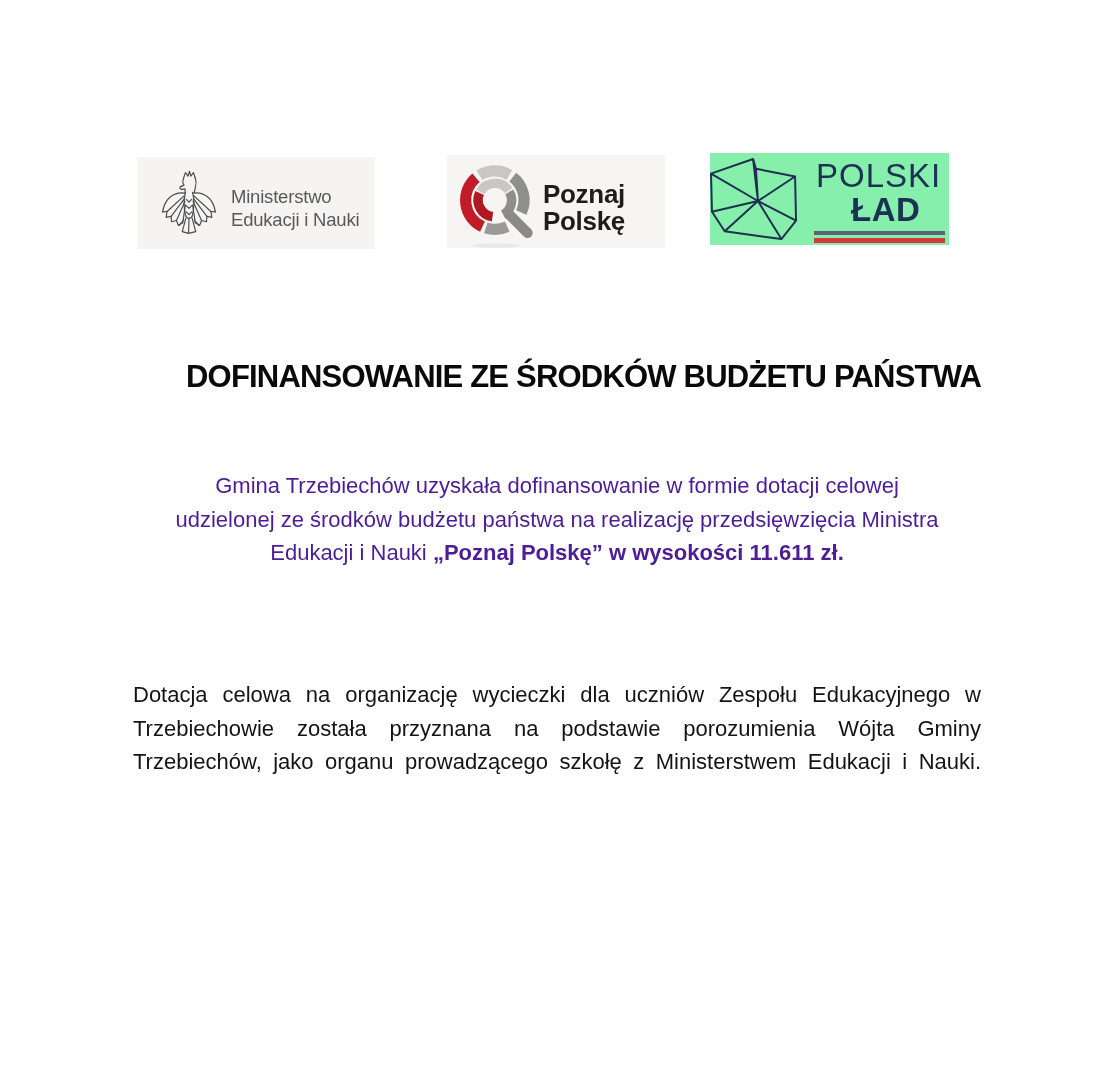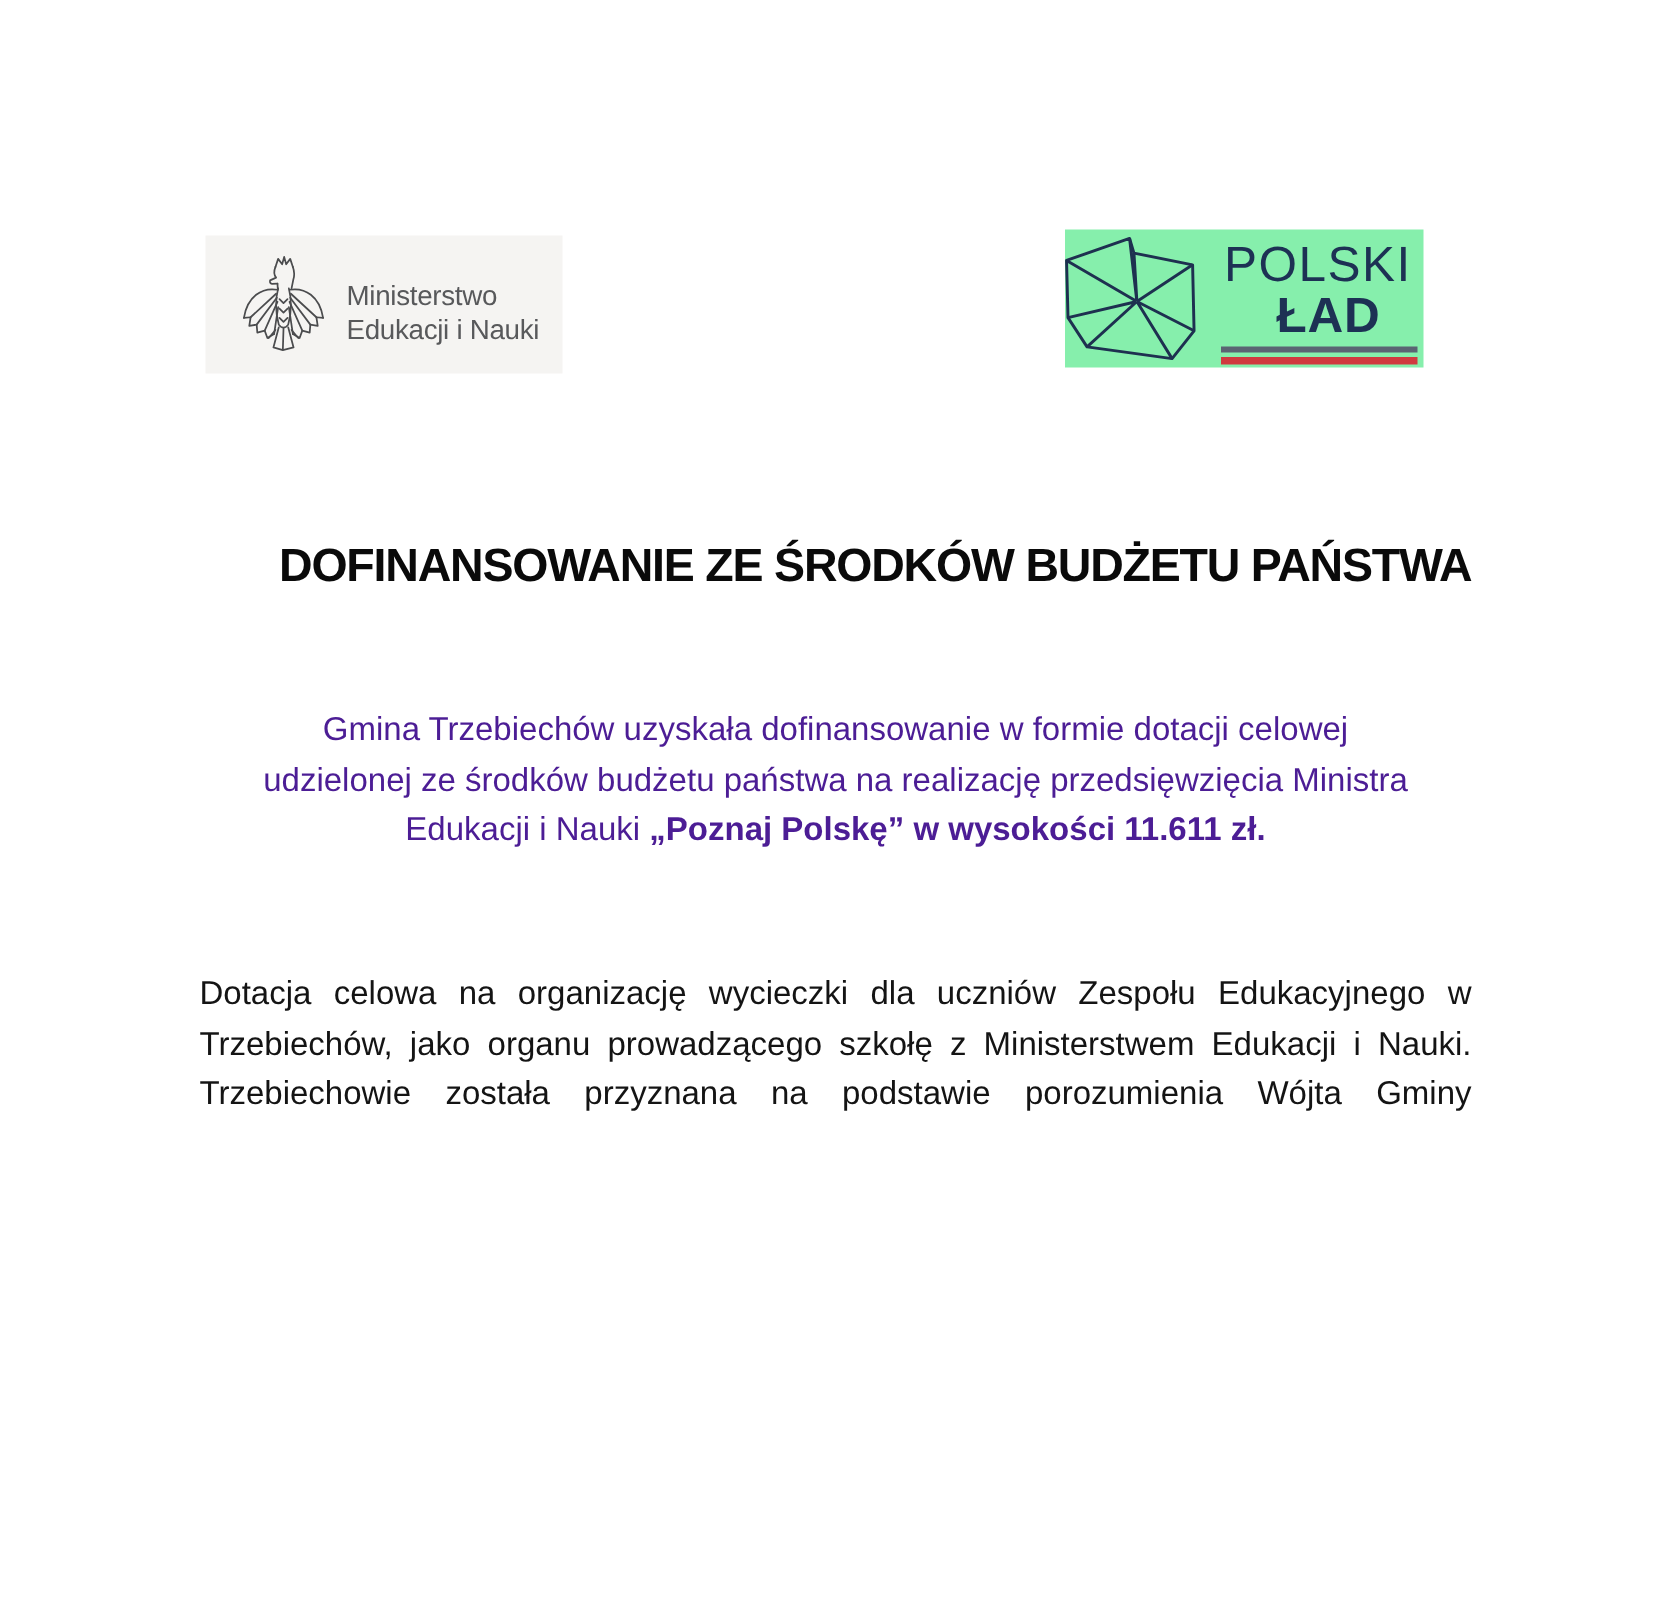--- a/index.html
+++ b/index.html
@@ -38,21 +38,21 @@
   .lad-bar-bottom{height:5px;background:#d03a3f;}
 
   
   .content{position:absolute;left:133px;width:848px;}
   .heading{
     top:357px;text-align:right;
     font-size:31px;font-weight:700;letter-spacing:-0.8px;
     color:#0a0a0a;line-height:40px;white-space:nowrap;
   }
   .para1{top:469px;text-align:center;font-size:22px;line-height:33.5px;color:#4c1d95;}
-  .para2{top:645px;font-size:22px;line-height:33.5px;color:#141414;}
+  .para2{top:678px;font-size:22px;line-height:33.5px;color:#141414;}
   .para2 .jline{text-align:justify;text-align-last:justify;}
   .bold{font-weight:700;}
 </style>
 </head>
 <body>
 
 <div class="page">
 
   <div class="logo-box ministry-box">
     <svg class="eagle-svg" viewBox="0 0 64 76">
@@ -72,20 +72,39 @@
         <path d="M26 57 L21 63 M38 57 L43 63"></path>
         <path d="M28.5 55 L24.5 70 M32 56 L31.5 72 M35.5 55 L39.5 70 M24.5 70 L31.5 72 L39.5 70"></path>
       </g>
     </svg>
     <div class="ministry-text">
       <div>Ministerstwo</div>
       <div>Edukacji i Nauki</div>
     </div>
   </div>
 
+  <div class="logo-box poznaj-box">
+    <svg class="lens-svg" viewBox="0 0 100 100">
+      <ellipse cx="46" cy="95" rx="28" ry="2.5" fill="#e9e8e7"></ellipse>
+      <g fill="none" stroke-linecap="butt">
+        <path d="M26.0 13.2 A34 34 0 0 1 61.0 12.6" stroke="#c8c7c6" stroke-width="13"></path>
+        <path d="M64.9 15.2 A34 34 0 0 1 74.8 56.4" stroke="#8e8e8d" stroke-width="13"></path>
+        <path d="M22.1 16.0 A34 34 0 0 0 29.6 72.8" stroke="#c01d28" stroke-width="13"></path>
+        <path d="M33.5 74.3 A34 34 0 0 0 58.4 72.8" stroke="#9b9a99" stroke-width="13"></path>
+        <path d="M27.1 32.3 A19.5 19.5 0 0 1 60.0 30.8" stroke="#c8c7c6" stroke-width="11"></path>
+        <path d="M60.9 32.3 A19.5 19.5 0 0 1 53.8 58.9" stroke="#8e8e8d" stroke-width="11"></path>
+        <path d="M26.3 33.8 A19.5 19.5 0 0 0 41.3 61.3" stroke="#b01824" stroke-width="11"></path>
+        <line x1="60" y1="58" x2="82" y2="80" stroke="#8a8a89" stroke-width="12" stroke-linecap="round"></line>
+      </g>
+    </svg>
+    <div class="poznaj-text">
+      <div>Poznaj</div>
+      <div>Polskę</div>
+    </div>
+  </div>
 
   <div class="logo-box lad-box">
     <svg class="crystal-svg" viewBox="0 0 92 88">
       <g stroke="#1e3050" fill="none" stroke-width="2" stroke-linejoin="round">
         <path d="M44 2 L47 12 L87 20 L88 65 L73 84 L15 76 L2 56 L1 17 Z"></path>
         <path d="M49 45 L44 2 M49 45 L47 12 M49 45 L87 20 M49 45 L88 65 M49 45 L73 84 M49 45 L15 76 M49 45 L2 56 M49 45 L1 17"></path>
       </g>
     </svg>
     <div class="lad-text">
       <div class="lad-line1">POLSKI</div>
@@ -100,17 +119,17 @@
   <div class="content heading">DOFINANSOWANIE ZE ŚRODKÓW BUDŻETU PAŃSTWA</div>
 
   <div class="content para1">
     <div>Gmina Trzebiechów uzyskała dofinansowanie w formie dotacji celowej</div>
     <div>udzielonej ze środków budżetu państwa na realizację przedsięwzięcia Ministra</div>
     <div><span>Edukacji i Nauki </span><span class="bold">„Poznaj Polskę” w wysokości 11.611 zł.</span></div>
   </div>
 
   <div class="content para2">
     <div class="jline">Dotacja celowa na organizację wycieczki dla uczniów Zespołu Edukacyjnego w</div>
+    <div class="jline">Trzebiechowie została przyznana na podstawie porozumienia Wójta Gminy</div>
     <div class="jline">Trzebiechów, jako organu prowadzącego szkołę z Ministerstwem Edukacji i Nauki.</div>
-    <div class="jline">Trzebiechowie została przyznana na podstawie porozumienia Wójta Gminy</div>
   </div>
 
 </div>
 
 </body></html>

